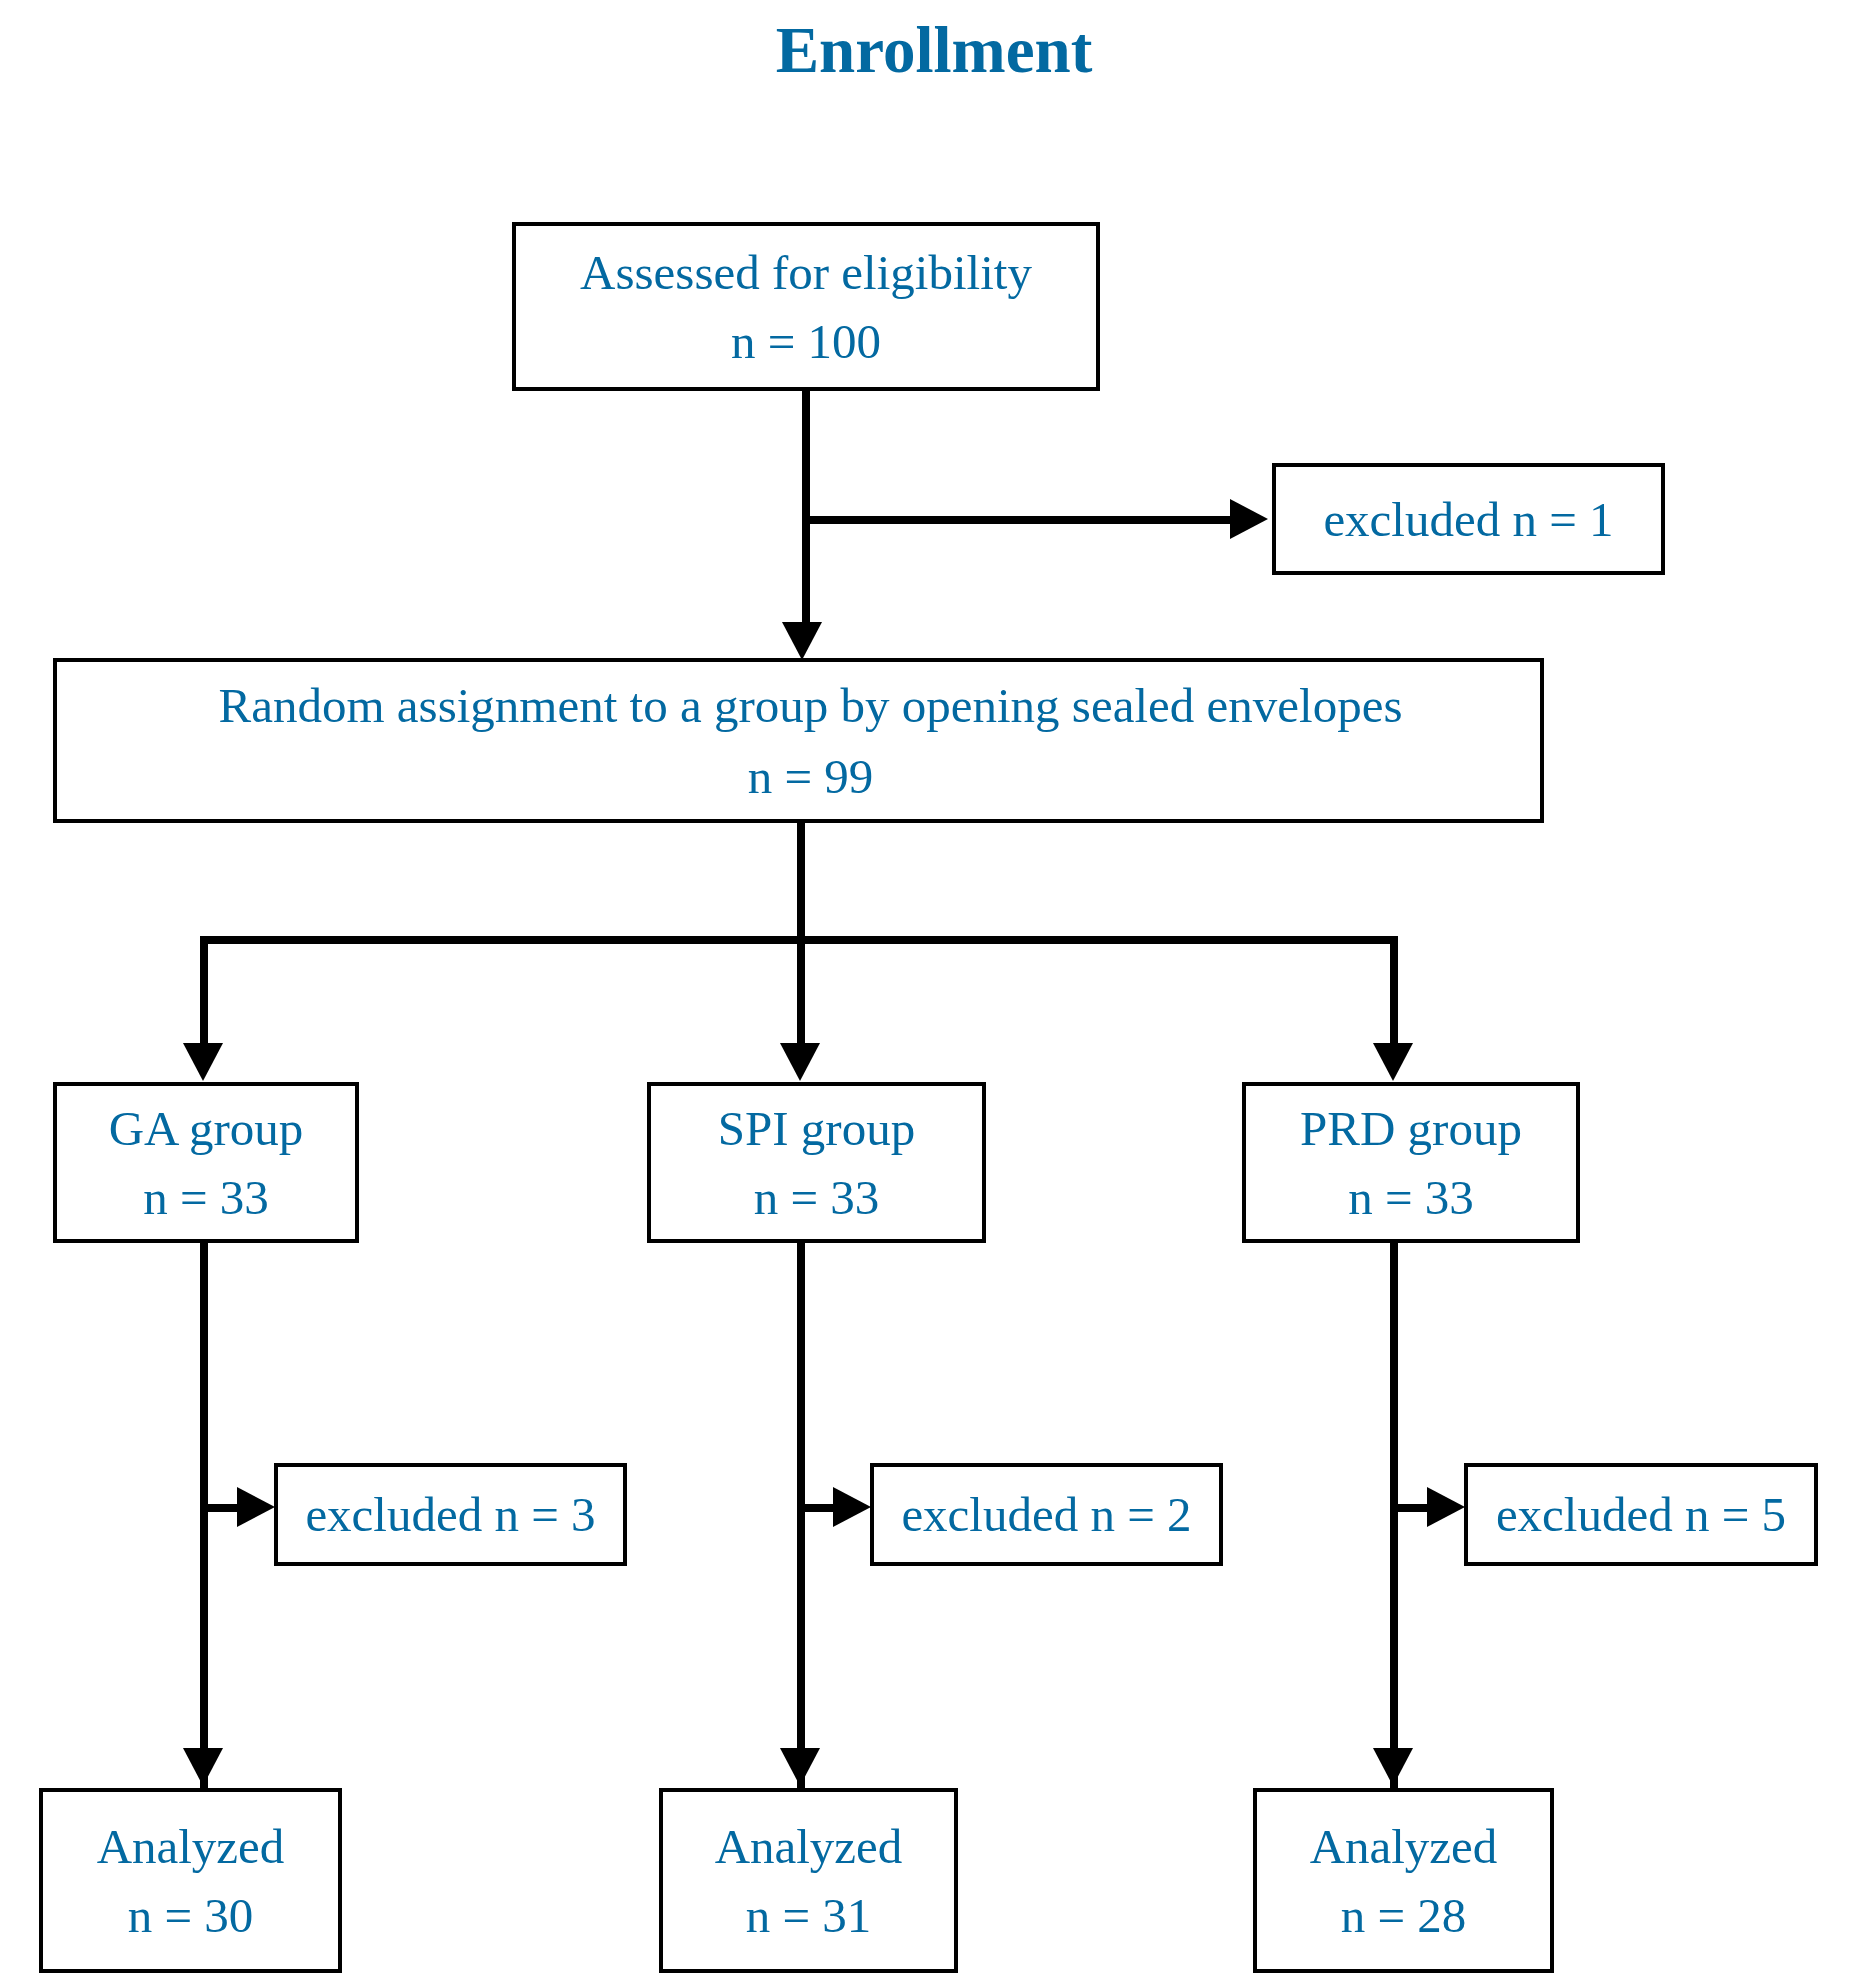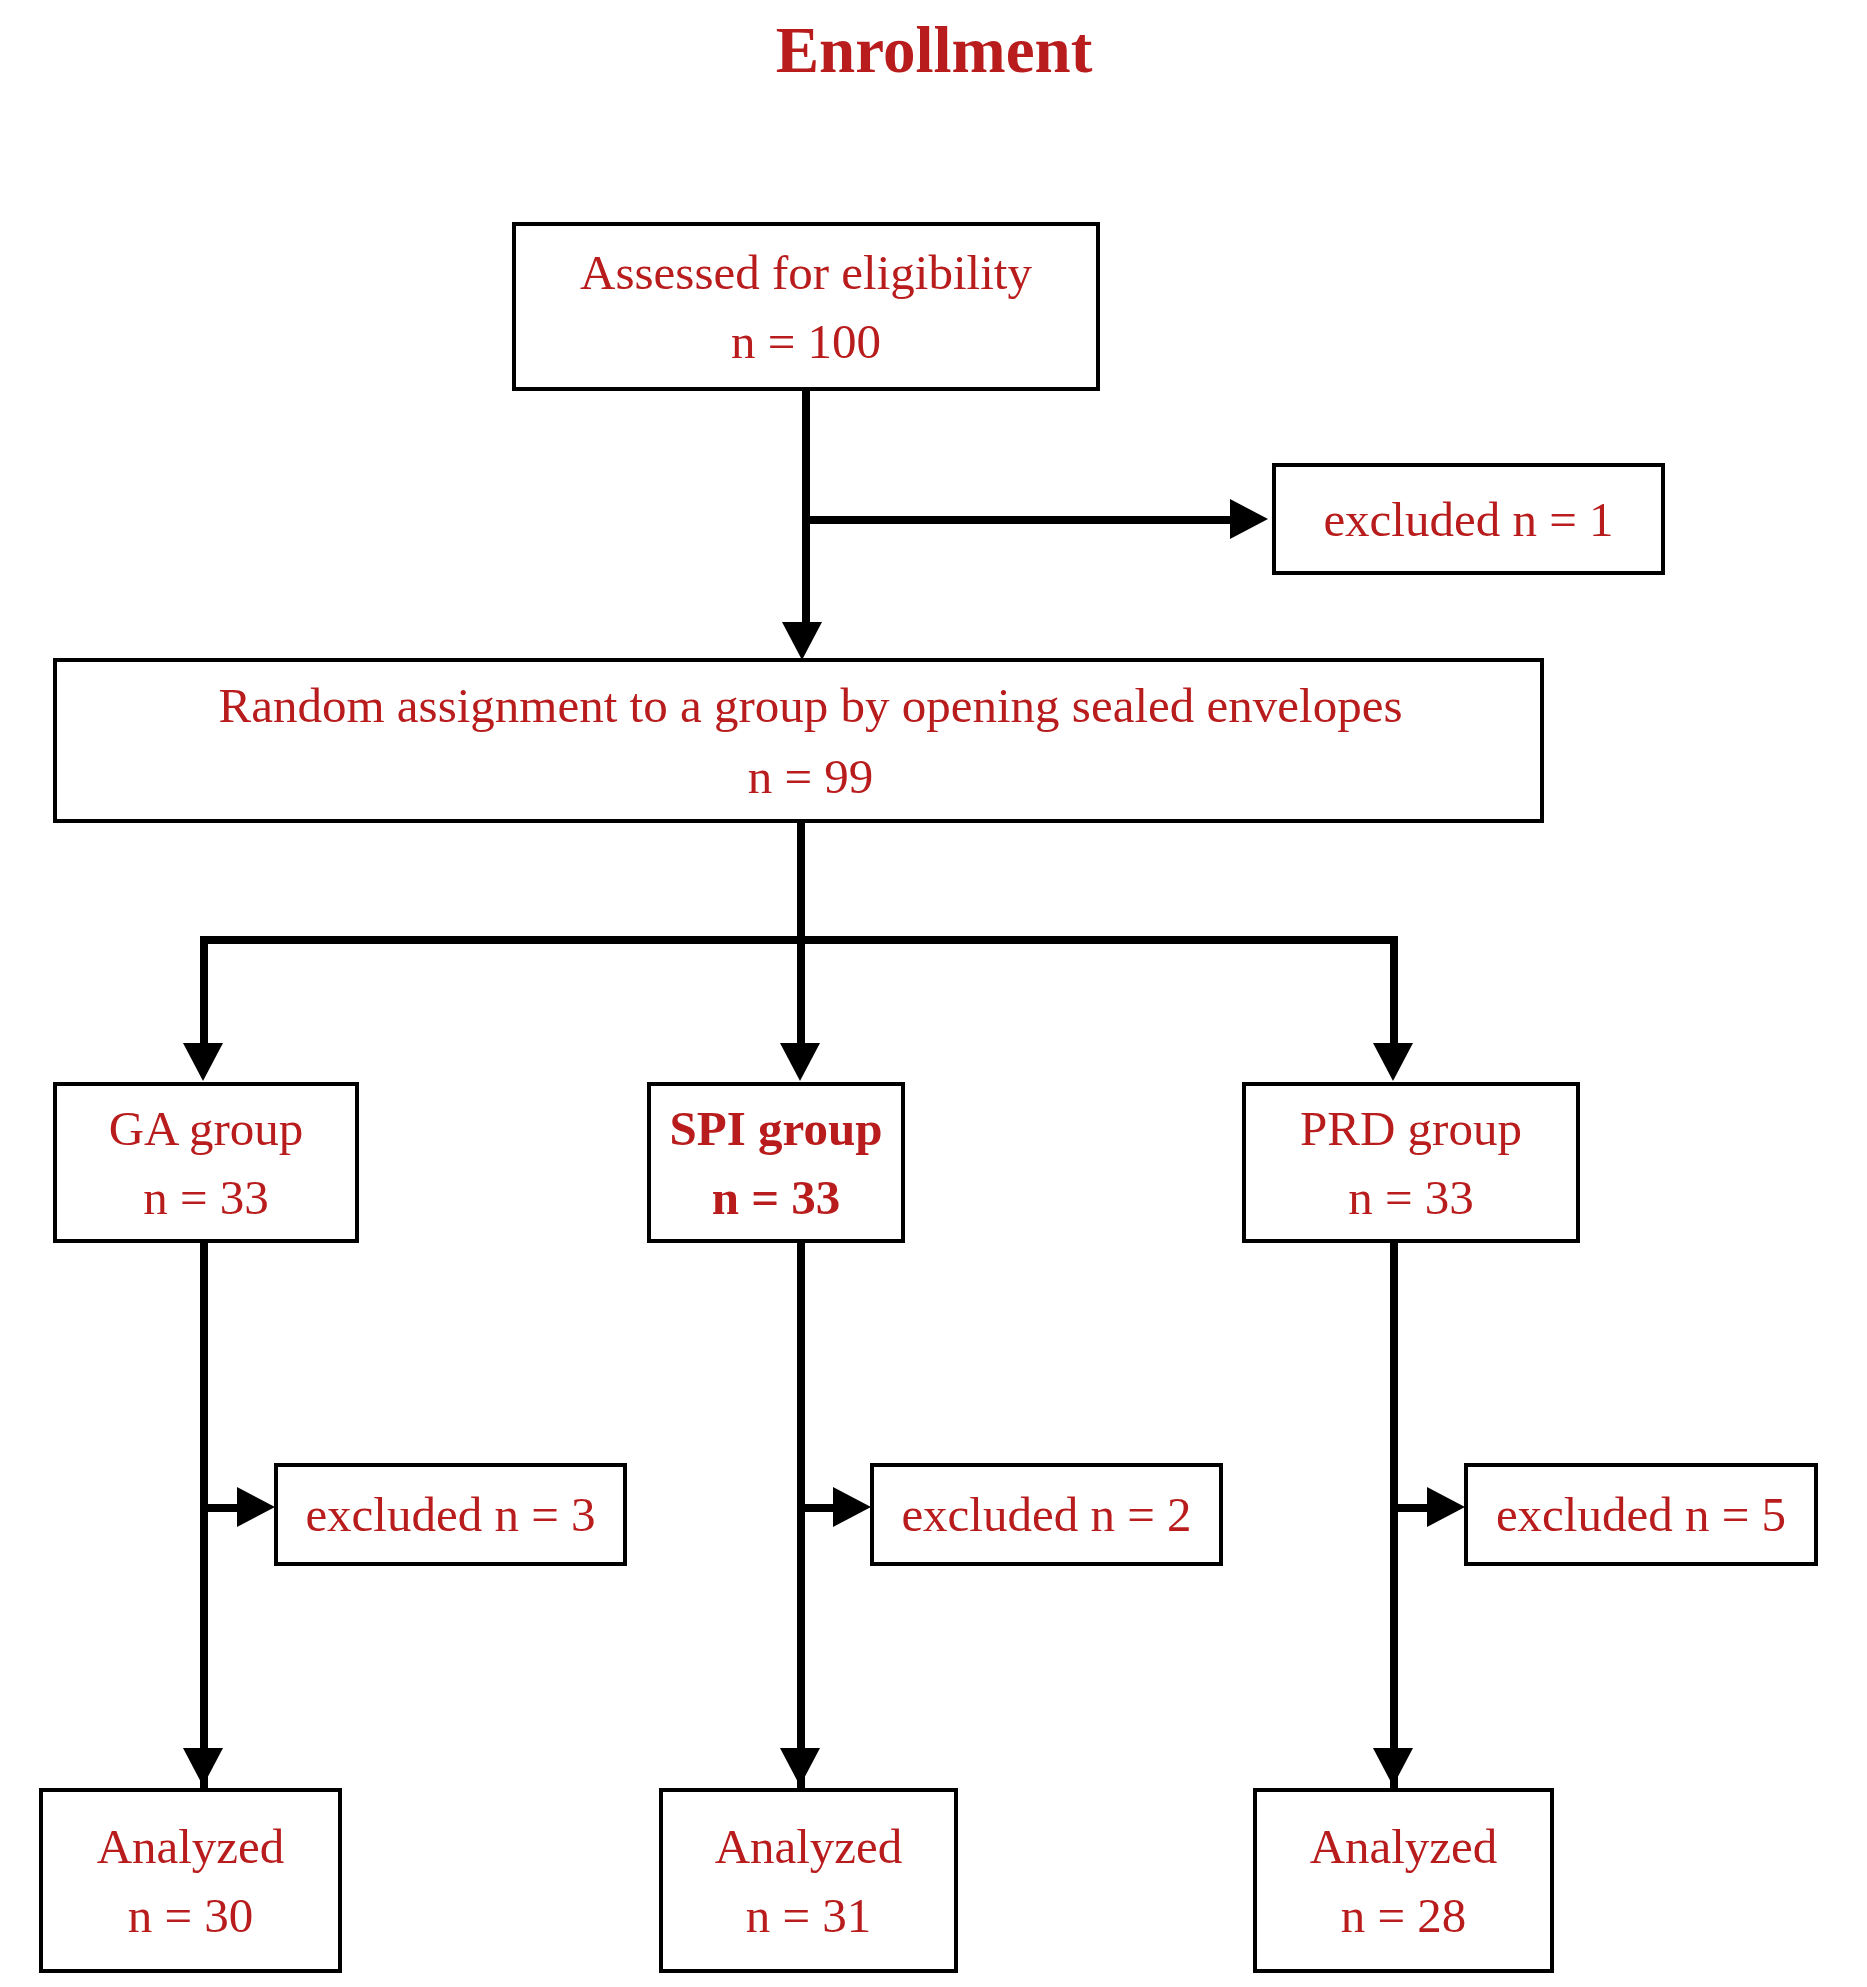--- a/index.html
+++ b/index.html
@@ -7,21 +7,21 @@
     margin: 0;
     padding: 0;
     background: #ffffff;
   }
   #canvas {
     position: relative;
     width: 1868px;
     height: 1987px;
     background: #ffffff;
     font-family: "Liberation Serif", "DejaVu Serif", serif;
-    color: #b91c1c;
+    color: #0369a1;
     overflow: hidden;
   }
   
   #diagram-title {
     position: absolute;
     left: 0;
     top: 6.9px;
     width: 1868px;
     text-align: center;
     font-family: "Liberation Serif", "DejaVu Serif", serif;
@@ -123,21 +123,21 @@
   <div class="arrow-down" style="left:780px; top:1043px;"></div>
 
   <div class="vline" style="left:1390px; top:936px; height:112px;"></div>
   <div class="arrow-down" style="left:1373px; top:1043px;"></div>
 
   <div class="node-box" style="left:53px; top:1082px; width:306px; height:161px;">
     <span class="line">GA group</span>
     <span class="line">n = 33</span>
   </div>
 
-  <div class="node-box" style="left:647px; top:1082px; width:258px; height:161px;font-weight:bold;">
+  <div class="node-box" style="left:647px; top:1082px; width:339px; height:161px;">
     <span class="line">SPI group</span>
     <span class="line">n = 33</span>
   </div>
 
   <div class="node-box" style="left:1242px; top:1082px; width:338px; height:161px;">
     <span class="line">PRD group</span>
     <span class="line">n = 33</span>
   </div>
 
   <div class="vline" style="left:200px; top:1243px; height:551px;"></div>

